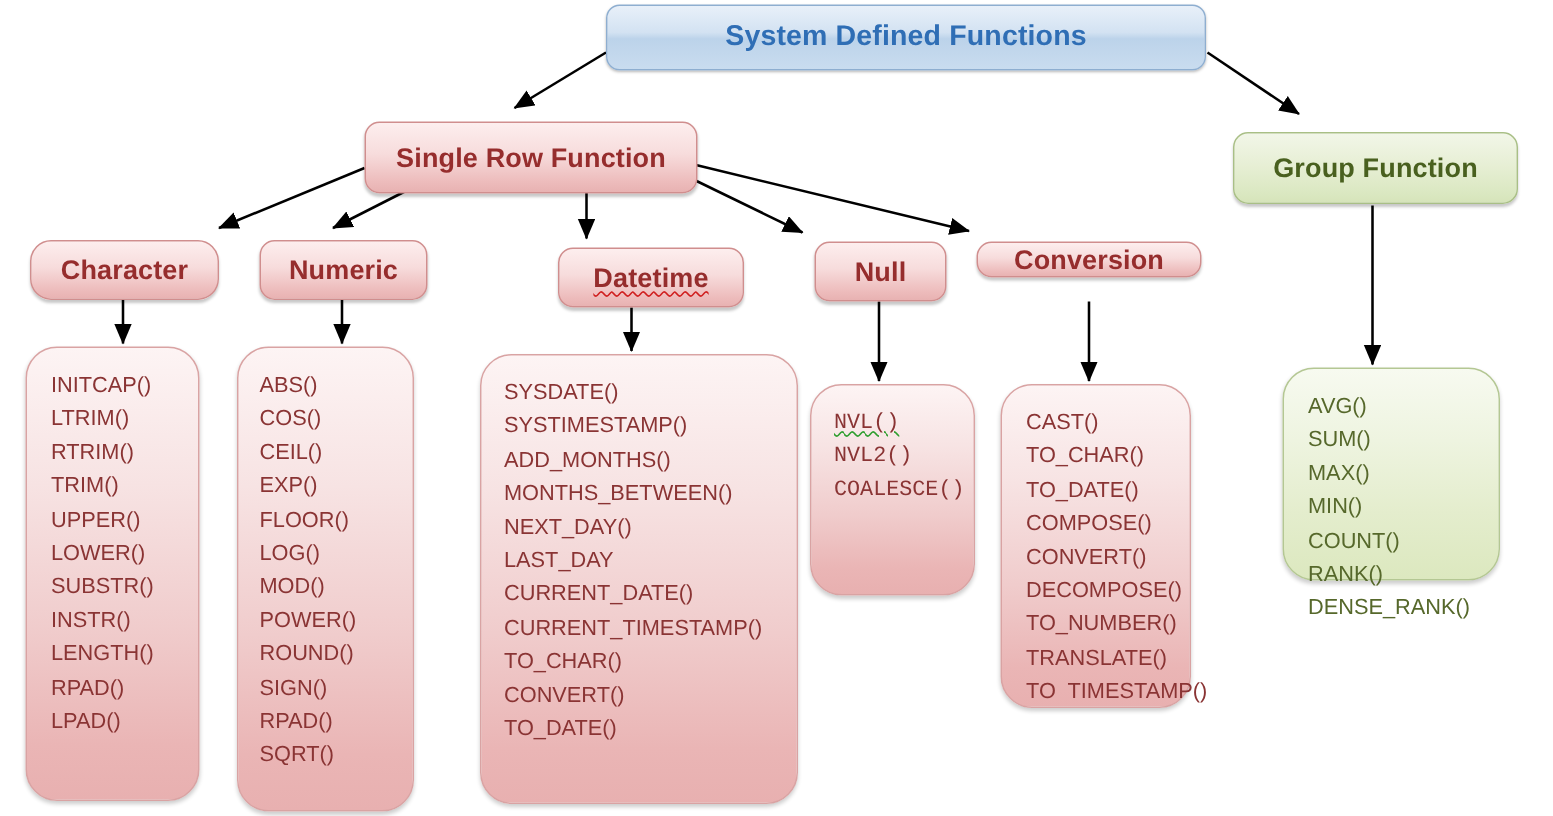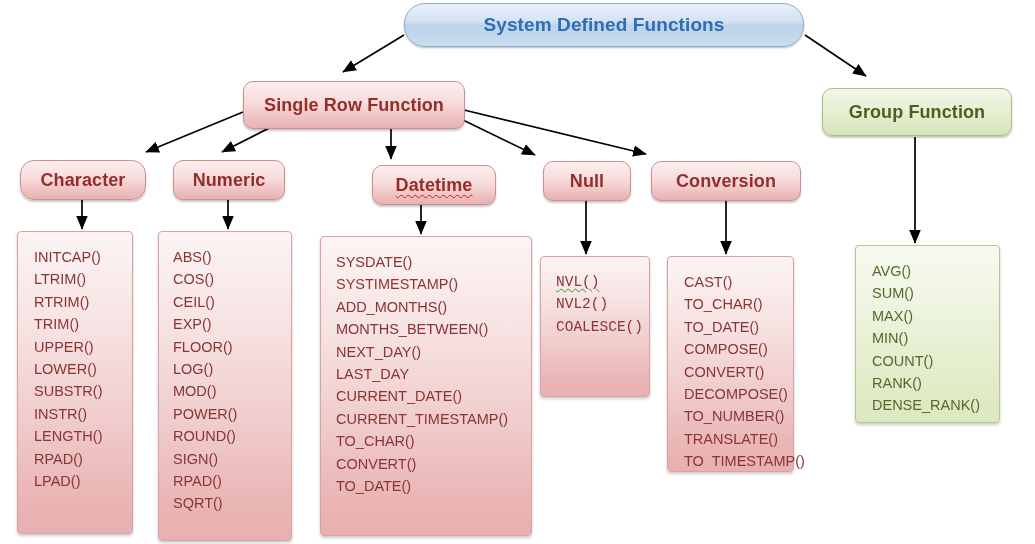--- a/index.html
+++ b/index.html
@@ -28,21 +28,21 @@
     align-items: center;
     justify-content: center;
     text-align: center;
     font-weight: bold;
     letter-spacing: .1px;
   }
 
   
   .node.root {
     border: 1px solid #8eaed0;
-    border-radius: 21px;
+    border-radius: 9px;
     background: linear-gradient(to bottom, #e8f0f9 0%, #d3e2f2 42%, #bcd3ea 52%, #c9dcef 100%);
     color: #2f6eb5;
     font-size: 19px;
     box-shadow: 0 1px 2px rgba(0,0,0,.28);
   }
 
   
   .node.pink {
     border: 1px solid #d08e8e;
     background: linear-gradient(to bottom, #fdeeee 0%, #f7dcdc 45%, #edbcbc 85%, #e8b2b2 100%);
@@ -57,21 +57,21 @@
     background: linear-gradient(to bottom, #f2f6e8 0%, #e7efd5 45%, #dbe8c2 85%, #d6e4ba 100%);
     color: #49601f;
     font-size: 18px;
     box-shadow: 0 2px 2px rgba(0,0,0,.22);
   }
 
   
   .panel {
     position: absolute;
     box-sizing: border-box;
-    border-radius: 4px;
+    border-radius: 21px;
     box-shadow: 0 2px 3px rgba(0,0,0,.2);
     padding: 14px 0 20px 0;
   }
   .panel.pink {
     border: 1px solid #d9a3a3;
     background: linear-gradient(to bottom, #fdf4f4 0%, #f7e3e3 30%, #f0cccc 62%, #eab5b5 88%, #e8b0b0 100%);
   }
   .panel.green {
     border: 1px solid #b4c793;
     background: linear-gradient(to bottom, #f7faf0 0%, #eef4e0 34%, #e4edcd 68%, #dce8bf 100%);
@@ -169,41 +169,41 @@
   </div>
 
   <div class="node pink" style="left:372px; top:165px; width:124px; height:40px;">
     <span class="sq-red">Datetime</span>
   </div>
 
   <div class="node pink" style="left:543px; top:161px; width:88px; height:40px;">
     <span>Null</span>
   </div>
 
-  <div class="node pink" style="left:651px; top:161px; width:150px; height:40px;">
+  <div class="node pink" style="left:651px; top:161px; width:150px; height:24px;">
     <span>Conversion</span>
   </div>
 
   <div class="panel pink" style="left:17px; top:231px; width:116px; height:303px; padding-left:16px;">
     <ul>
         <li>INITCAP()</li>
         <li>LTRIM()</li>
         <li>RTRIM()</li>
         <li>TRIM()</li>
         <li>UPPER()</li>
         <li>LOWER()</li>
         <li>SUBSTR()</li>
         <li>INSTR()</li>
         <li>LENGTH()</li>
         <li>RPAD()</li>
         <li>LPAD()</li>
       </ul>
   </div>
 
-  <div class="panel pink" style="left:158px; top:231px; width:134px; height:310px; padding-left:14px;">
+  <div class="panel pink" style="left:158px; top:231px; width:118px; height:310px; padding-left:14px;">
     <ul>
         <li>ABS()</li>
         <li>COS()</li>
         <li>CEIL()</li>
         <li>EXP()</li>
         <li>FLOOR()</li>
         <li>LOG()</li>
         <li>MOD()</li>
         <li>POWER()</li>
         <li>ROUND()</li>
@@ -244,21 +244,21 @@
         <li>TO_DATE()</li>
         <li>COMPOSE()</li>
         <li>CONVERT()</li>
         <li>DECOMPOSE()</li>
         <li>TO_NUMBER()</li>
         <li>TRANSLATE()</li>
         <li>TO  TIMESTAMP()</li>
       </ul>
   </div>
 
-  <div class="panel green" style="left:855px; top:245px; width:145px; height:178px; padding-left:16px;">
+  <div class="panel green" style="left:855px; top:245px; width:145px; height:142px; padding-left:16px;">
     <ul>
         <li>AVG()</li>
         <li>SUM()</li>
         <li>MAX()</li>
         <li>MIN()</li>
         <li>COUNT()</li>
         <li>RANK()</li>
         <li>DENSE_RANK()</li>
       </ul>
   </div>

